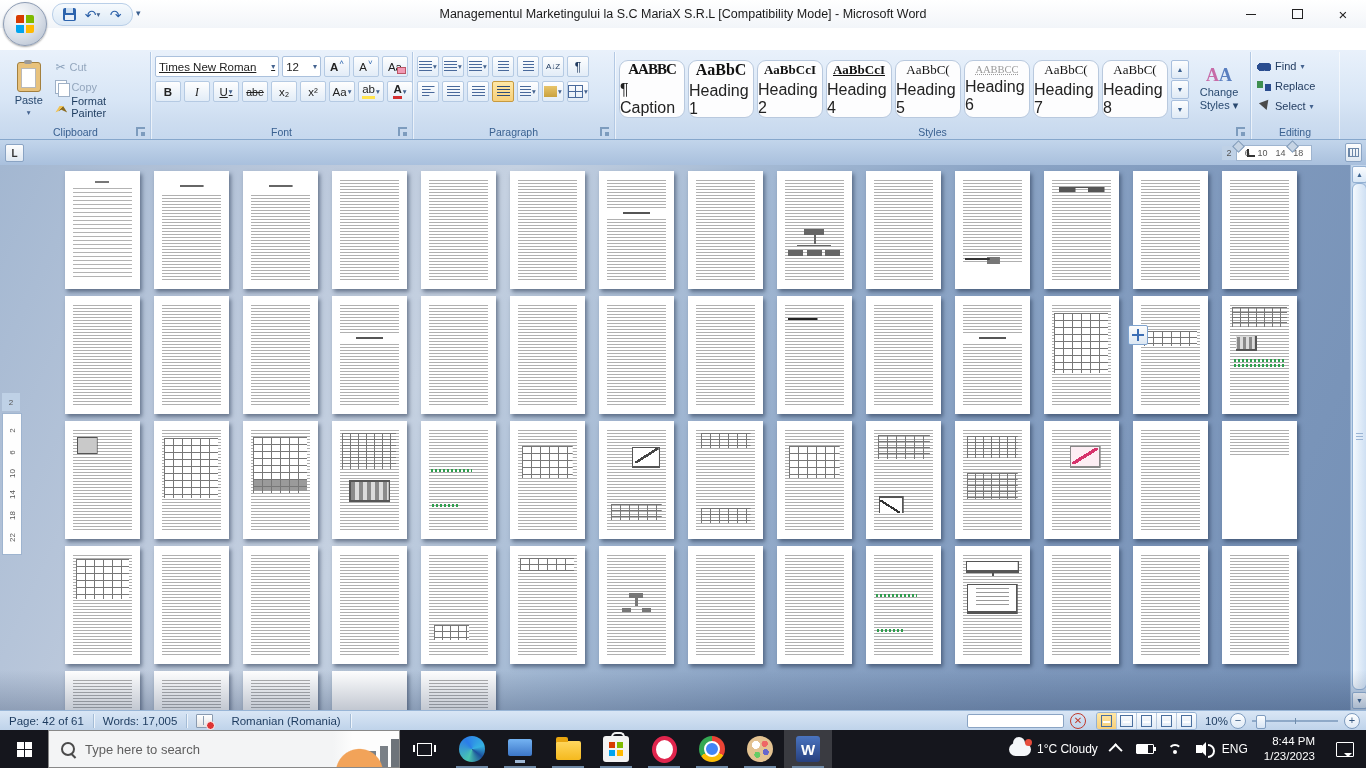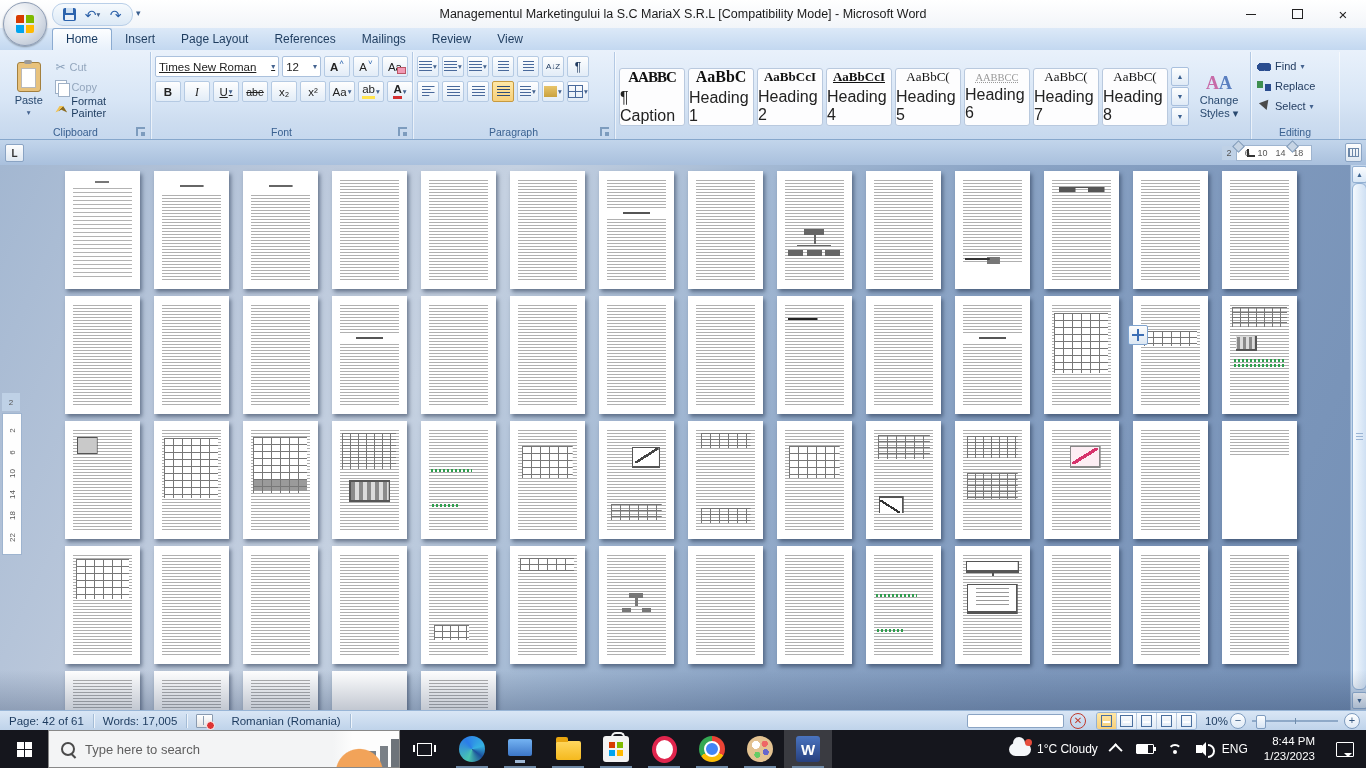--- a/index.html
+++ b/index.html
@@ -93,21 +93,21 @@
   .al{width:13px;height:11px;}
   .al-l{background:repeating-linear-gradient(#49699b 0 1px,transparent 1px 3px);clip-path:polygon(0 0,100% 0,100% 25%,70% 25%,70% 50%,100% 50%,100% 75%,60% 75%,60% 100%,0 100%,0 0);}
   .al-c{background:repeating-linear-gradient(#49699b 0 1px,transparent 1px 3px);}
   .al-j{background:repeating-linear-gradient(#304e78 0 1px,transparent 1px 3px);}
   .dn2{font-size:7.5px;color:#44638f;}
 
   
   .g-styles{width:636px;}
   .styles-wrap{display:flex;align-items:center;gap:3px;width:100%;}
   .cards{display:flex;gap:3px;}
-  .scard{width:64px;height:56px;background:#fdfdfe;border:1px solid #b9c9de;border-radius:3px;display:flex;flex-direction:column;align-items:center;justify-content:center;gap:3px;overflow:hidden;}
+  .scard{width:64px;height:56px;background:#fdfdfe;border:1px solid #b9c9de;border-radius:9px;display:flex;flex-direction:column;align-items:center;justify-content:center;gap:3px;overflow:hidden;}
   .sprev{font-family:"Liberation Serif","DejaVu Serif",serif;color:#111;white-space:nowrap;}
   .sp-caption{font-weight:bold;font-size:15px;letter-spacing:-1px;}
   .sp-h1{font-weight:bold;font-size:16px;}
   .sp-h2{font-weight:bold;font-size:13px;}
   .sp-h4{font-weight:bold;font-size:13px;text-decoration:underline;}
   .sp-h5{font-size:13px;}
   .sp-h6{font-size:10.5px;color:#999;text-decoration:underline dotted;}
   .sp-h7{font-size:13px;}
   .sp-h8{font-size:13px;}
   .slbl{font-size:16px;color:#222;}
@@ -320,30 +320,20 @@
     </div>
     <div class="qmore">▾</div>
     <div class="title-text">Managementul Marketingului la S.C MariaX S.R.L [Compatibility Mode] - Microsoft Word</div>
     <div class="winbtns">
       <div class="winbtn wb-min"></div>
       <div class="winbtn wb-max"></div>
       <div class="winbtn wb-close">×</div>
     </div>
   </div>
 
-  <div class="tabrow">
-
-  <div class="rtab active">Home</div>
-      <div class="rtab">Insert</div>
-      <div class="rtab">Page Layout</div>
-      <div class="rtab">References</div>
-      <div class="rtab">Mailings</div>
-      <div class="rtab">Review</div>
-      <div class="rtab">View</div>
-    </div>
 
   <div class="ribbon">
 
     <div class="rgroup g-clip">
       <div class="rg-content">
         <div class="paste-btn">
           <span class="clipicon"></span>
           <span class="paste-lbl">Paste</span>
           <span class="dn2">▾</span>
         </div>
@@ -545,20 +535,24 @@
             <div class="scbtn">▲</div>
             <div class="scbtn">▼</div>
             <div class="scbtn">▼</div>
           </div>
           <div class="chgstyles">
             <span class="aa-ic"><span class="a1">A</span><span class="a2">A</span></span>
             <span class="chg-lbl"><span>Change</span><br><span>Styles ▾</span></span>
           </div>
         </div>
       </div>
+      <div class="rg-label">
+          <span>Styles</span>
+          <span class="launcher"></span>
+        </div>
     </div>
 
     <div class="rgroup g-edit">
       <div class="rg-content">
         <div class="edit-col">
 
             <div class="erow">
               <span class="eic i-find"></span>
               <span>Find</span>
               <span class="earrow">▾</span>

